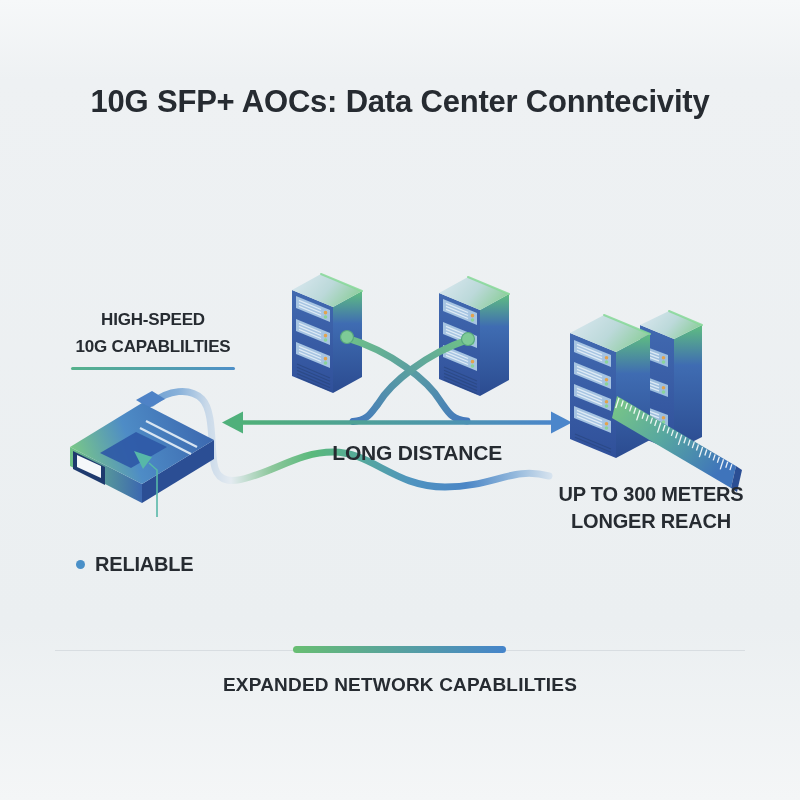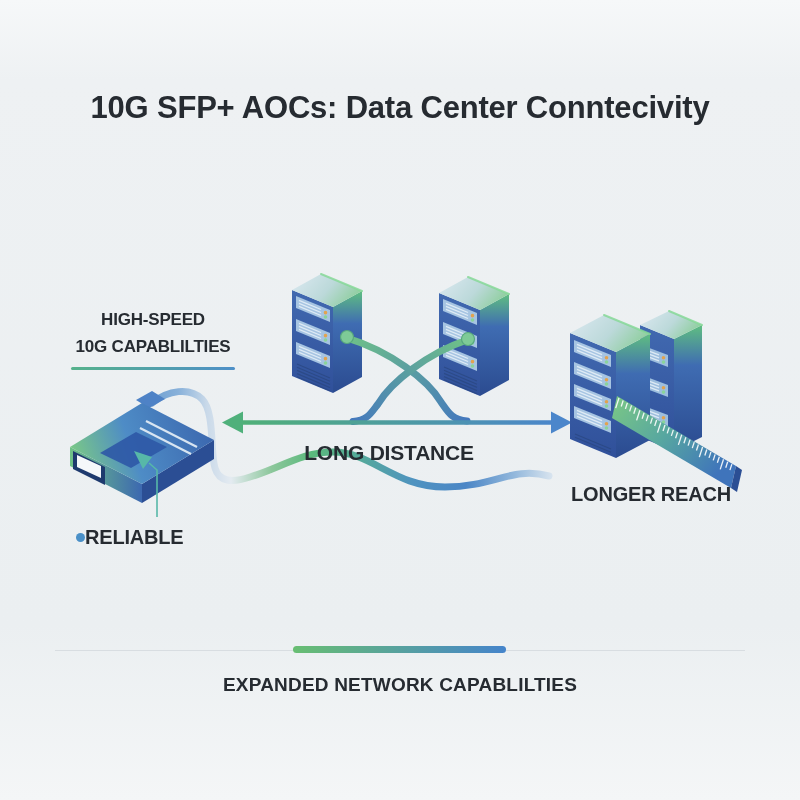--- a/index.html
+++ b/index.html
@@ -3,34 +3,34 @@
 <meta charset="utf-8">
 <style>
   html,body{margin:0;padding:0;background:#dfe3e6;}
   .stage{
     position:relative;width:800px;height:800px;overflow:hidden;
     background:linear-gradient(180deg,#f6f8f9 0%,#eef1f3 10%,#ebeff1 78%,#f4f6f7 100%);
     font-family:"Liberation Sans",sans-serif;
   }
   .abs{position:absolute;}
   .title{
-    top:90px;left:0;width:800px;text-align:center;
+    top:84px;left:0;width:800px;text-align:center;
     font-size:31px;font-weight:700;color:#1f2428;letter-spacing:.2px;
   }
   .caption{
     color:#262b31;font-weight:700;letter-spacing:-.2px;text-align:center;
   }
   .high-speed{top:306px;left:57px;width:192px;font-size:17px;line-height:27px;}
   .underline{
     width:164px;height:2.5px;margin:7px auto 0;
     background:linear-gradient(90deg,#55b28c,#4e8fc8);border-radius:2px;
   }
-  .long-distance{top:441px;left:289px;width:200px;font-size:21px;}
+  .long-distance{top:441px;left:302px;width:200px;font-size:21px;text-align:right;}
   .reach{top:481px;left:545px;width:212px;font-size:20px;line-height:27px;}
-  .reliable{top:526px;left:76px;display:flex;align-items:center;}
+  .reliable{top:553px;left:76px;display:flex;align-items:center;gap:10px;}
   .bullet{width:9px;height:9px;border-radius:50%;background:#4a90c8;flex:0 0 auto;}
   .reliable .caption{font-size:20px;}
   .separator{top:650px;left:55px;width:690px;height:1px;background:#d8dde1;}
   .gradient-bar{
     top:646px;left:293px;width:213px;height:7px;border-radius:3.5px;
     background:linear-gradient(90deg,#68be72,#4584cb);
   }
   .footer{top:674px;left:0;width:800px;font-size:19px;letter-spacing:.2px;}
   svg{position:absolute;inset:0;}
 </style>
@@ -293,20 +293,21 @@
 
   <div class="abs high-speed">
     <div class="caption">HIGH-SPEED</div>
     <div class="caption">10G CAPABLILTIES</div>
     <div class="underline"></div>
   </div>
 
   <div class="abs long-distance caption">LONG DISTANCE</div>
 
   <div class="abs reach">
+    <div class="caption">UP TO 300 METERS</div>
     <div class="caption">LONGER REACH</div>
   </div>
 
   <div class="abs reliable">
     <span class="bullet"></span>
     <span class="caption">RELIABLE</span>
   </div>
 
   <div class="abs separator"></div>
   <div class="abs gradient-bar"></div>

